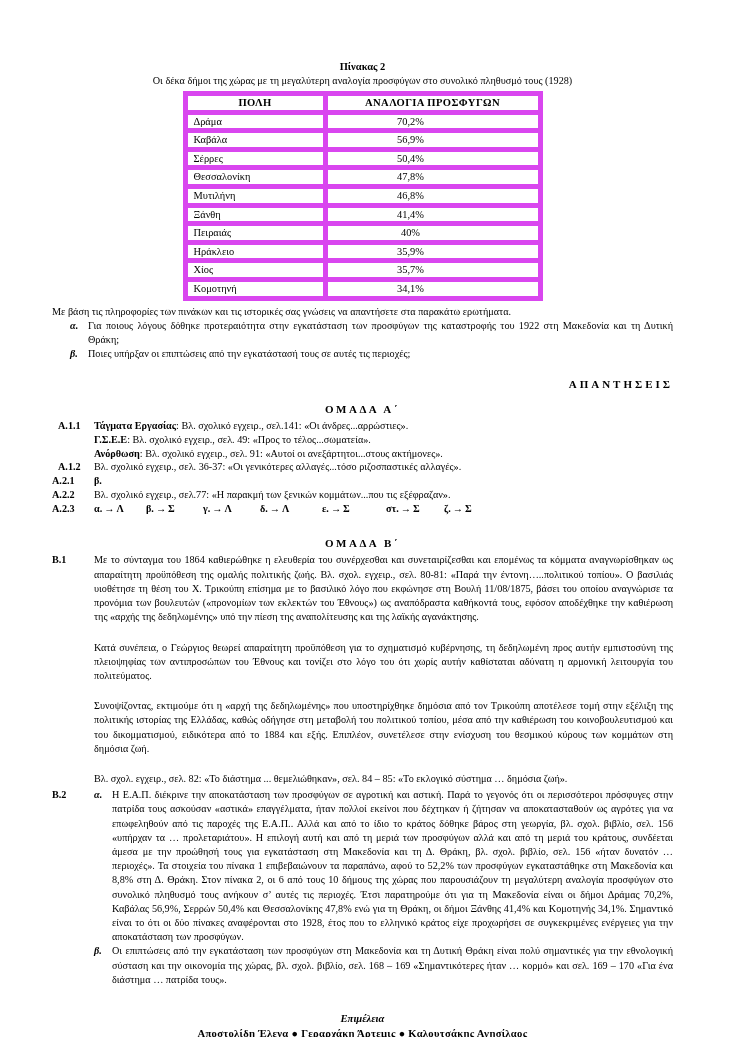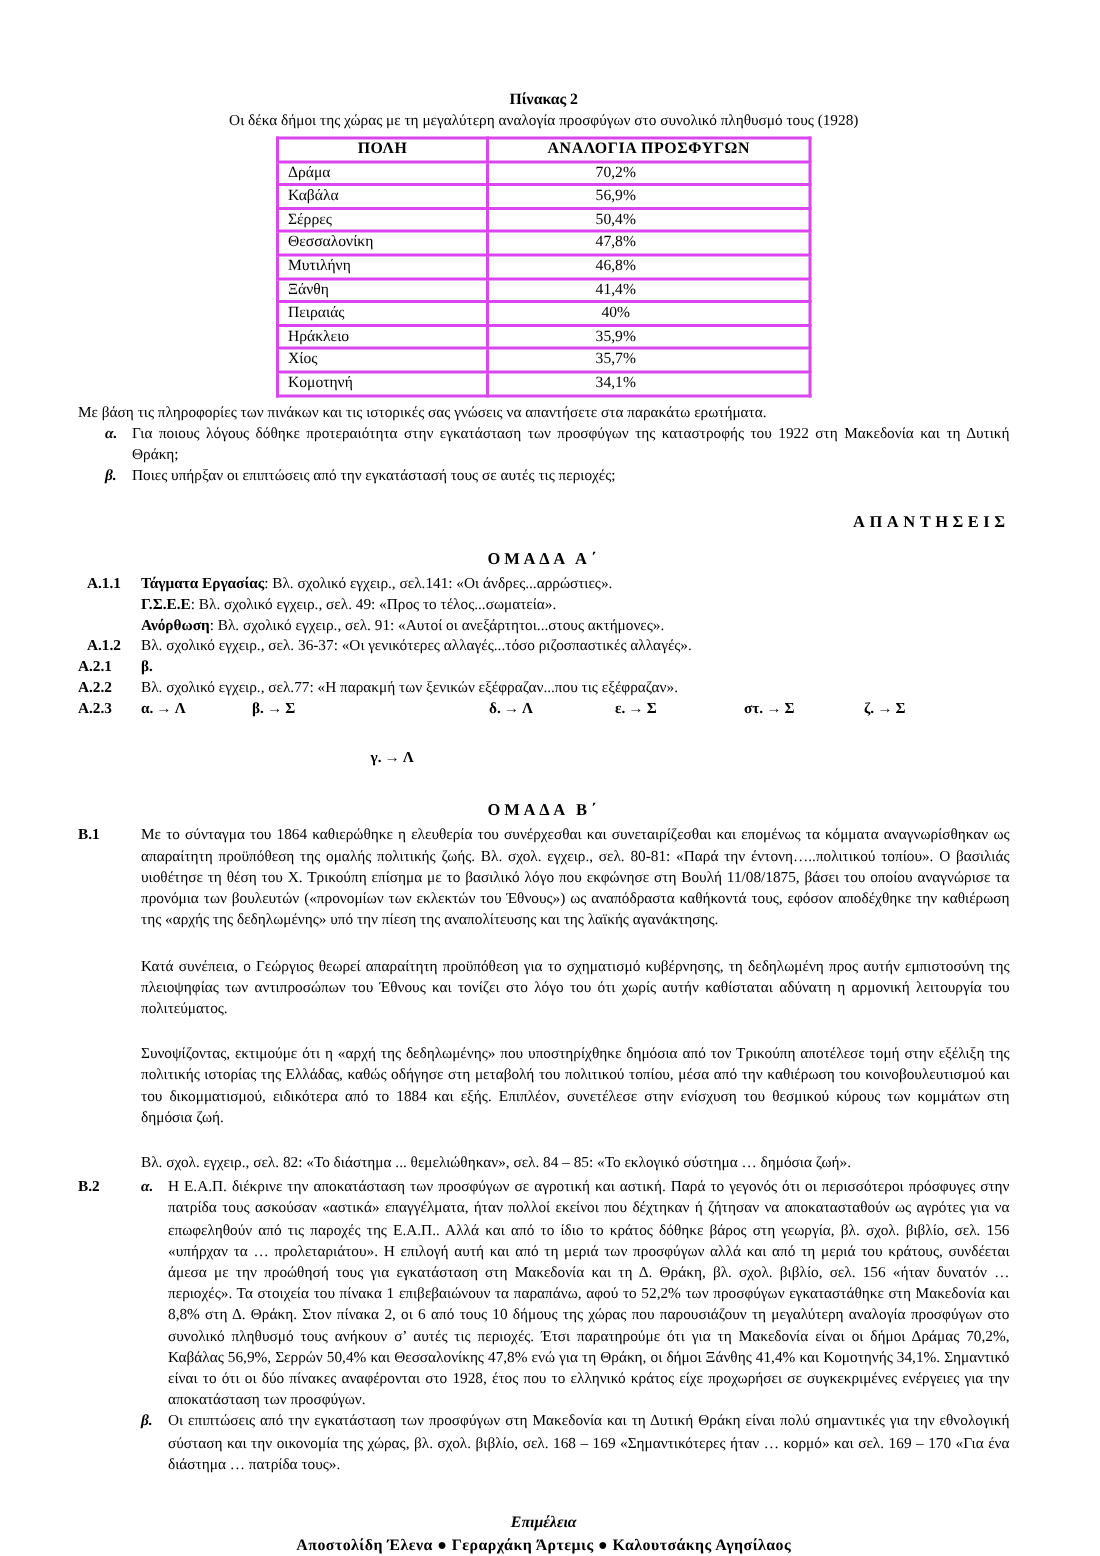--- a/index.html
+++ b/index.html
@@ -38,21 +38,21 @@
     margin: 0 0 3px 0;
   }
   table.data-table {
     border-collapse: collapse;
     margin: 0 auto;
     width: 355px;
     table-layout: fixed;
   }
   table.data-table th,
   table.data-table td {
-    border: 2px solid #d946ef;
+    border: 5px solid #d946ef;
     font-size: 10.4px;
     line-height: 13.6px;
     padding: 0 0 0 0;
     height: 13.6px;
   }
   table.data-table th {
     text-align: center;
     font-weight: bold;
     letter-spacing: 0.4px;
     font-size: 10.6px;
@@ -148,21 +148,20 @@
     font-size: 10.2px;
     line-height: 13.8px;
   }
   .bi { font-weight: bold; }
   .b  { font-weight: bold; }
 
   .pairs {
     display: flex;
     font-size: 10.2px;
     line-height: 13.8px;
-    gap: 22px;
   }
   .pair {
     font-weight: bold;
     white-space: nowrap;
   }
   .pair .arrow { padding: 0 2px; }
 
   
   .b-row {
     display: flex;
@@ -318,30 +317,30 @@
       <span class="ans-body">Βλ. σχολικό εγχειρ., σελ. 36-37: «Οι γενικότερες αλλαγές...τόσο ριζοσπαστικές αλλαγές».</span>
     </div>
 
     <div class="ans-row">
       <span class="ans-label">Α.2.1</span>
       <span class="ans-body b">β.</span>
     </div>
 
     <div class="ans-row">
       <span class="ans-label">Α.2.2</span>
-      <span class="ans-body">Βλ. σχολικό εγχειρ., σελ.77: «Η παρακμή των ξενικών εξέφραζαν...που τις εξέφραζαν».</span>
+      <span class="ans-body">Βλ. σχολικό εγχειρ., σελ.77: «Η παρακμή των ξενικών κομμάτων...που τις εξέφραζαν».</span>
     </div>
 
     <div class="ans-row">
       <span class="ans-label">Α.2.3</span>
       <span class="ans-body">
         <span class="pairs">
           <span class="pair" style="flex:0 0 52px;"><span>α.</span><span class="arrow">→</span><span>Λ</span></span>
           <span class="pair" style="flex:0 0 57px;"><span>β.</span><span class="arrow">→</span><span>Σ</span></span>
-          <span class="pair" style="flex:0 0 57px;margin-top:33px;"><span>γ.</span><span class="arrow">→</span><span>Λ</span></span>
+          <span class="pair" style="flex:0 0 57px;"><span>γ.</span><span class="arrow">→</span><span>Λ</span></span>
           <span class="pair" style="flex:0 0 62px;"><span>δ.</span><span class="arrow">→</span><span>Λ</span></span>
           <span class="pair" style="flex:0 0 64px;"><span>ε.</span><span class="arrow">→</span><span>Σ</span></span>
           <span class="pair" style="flex:0 0 58px;"><span>στ.</span><span class="arrow">→</span><span>Σ</span></span>
           <span class="pair"><span>ζ.</span><span class="arrow">→</span><span>Σ</span></span>
         </span>
       </span>
     </div>
   </div>
 
   <div class="group-title group-b">ΟΜΑΔΑ Β΄</div>

